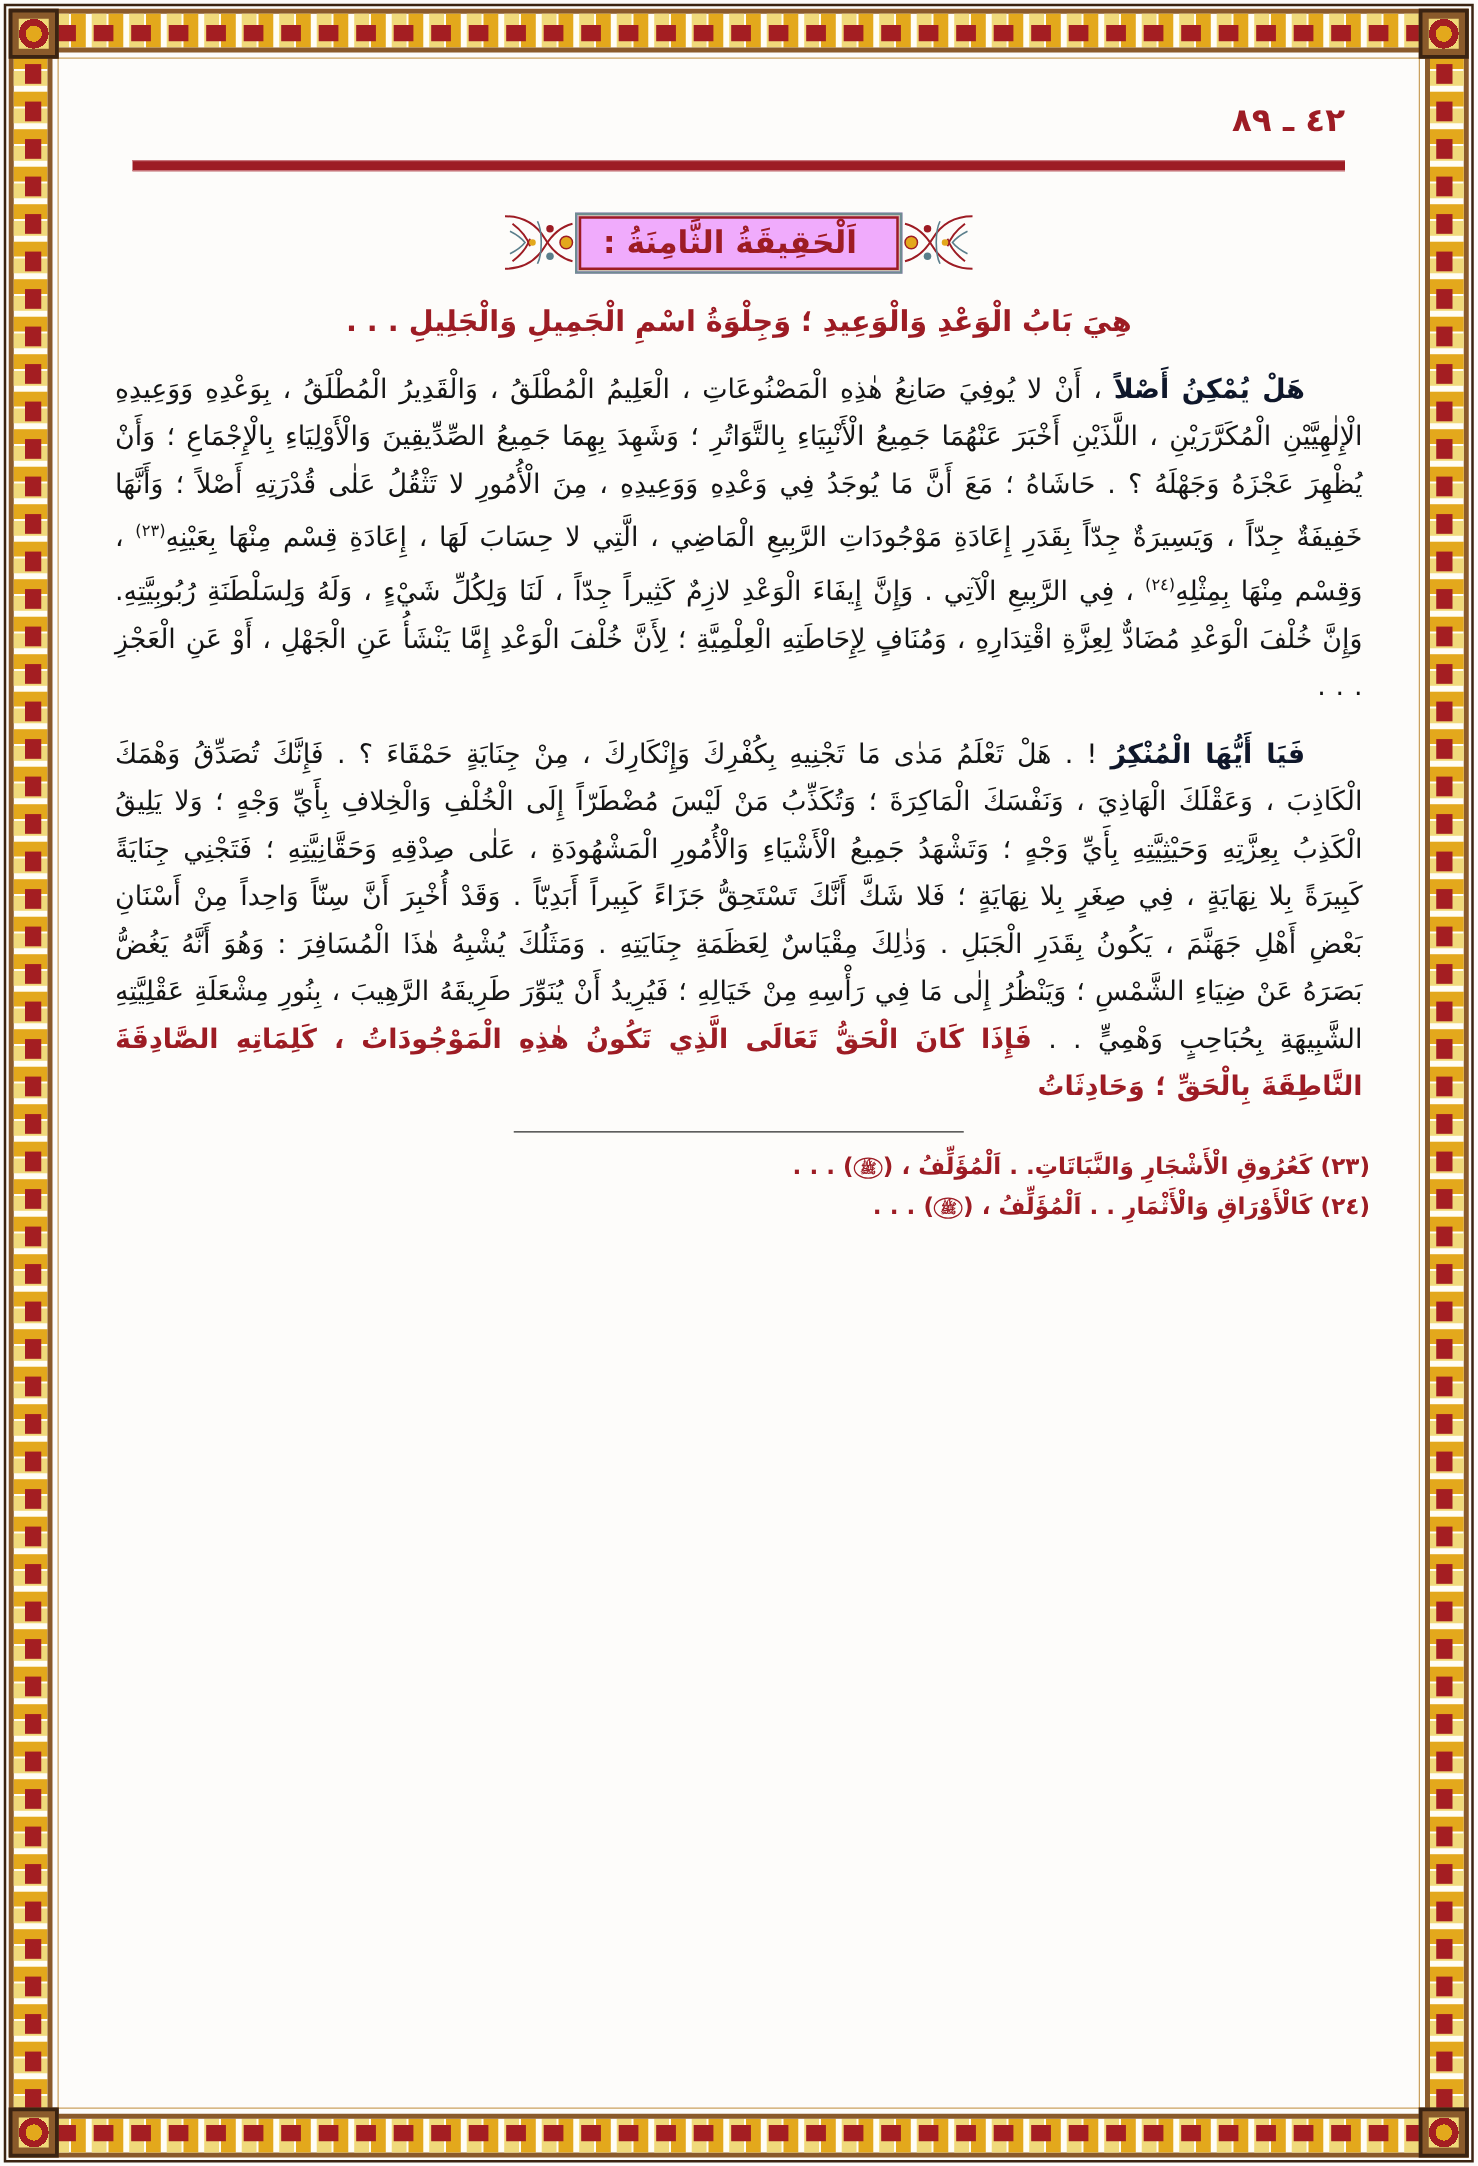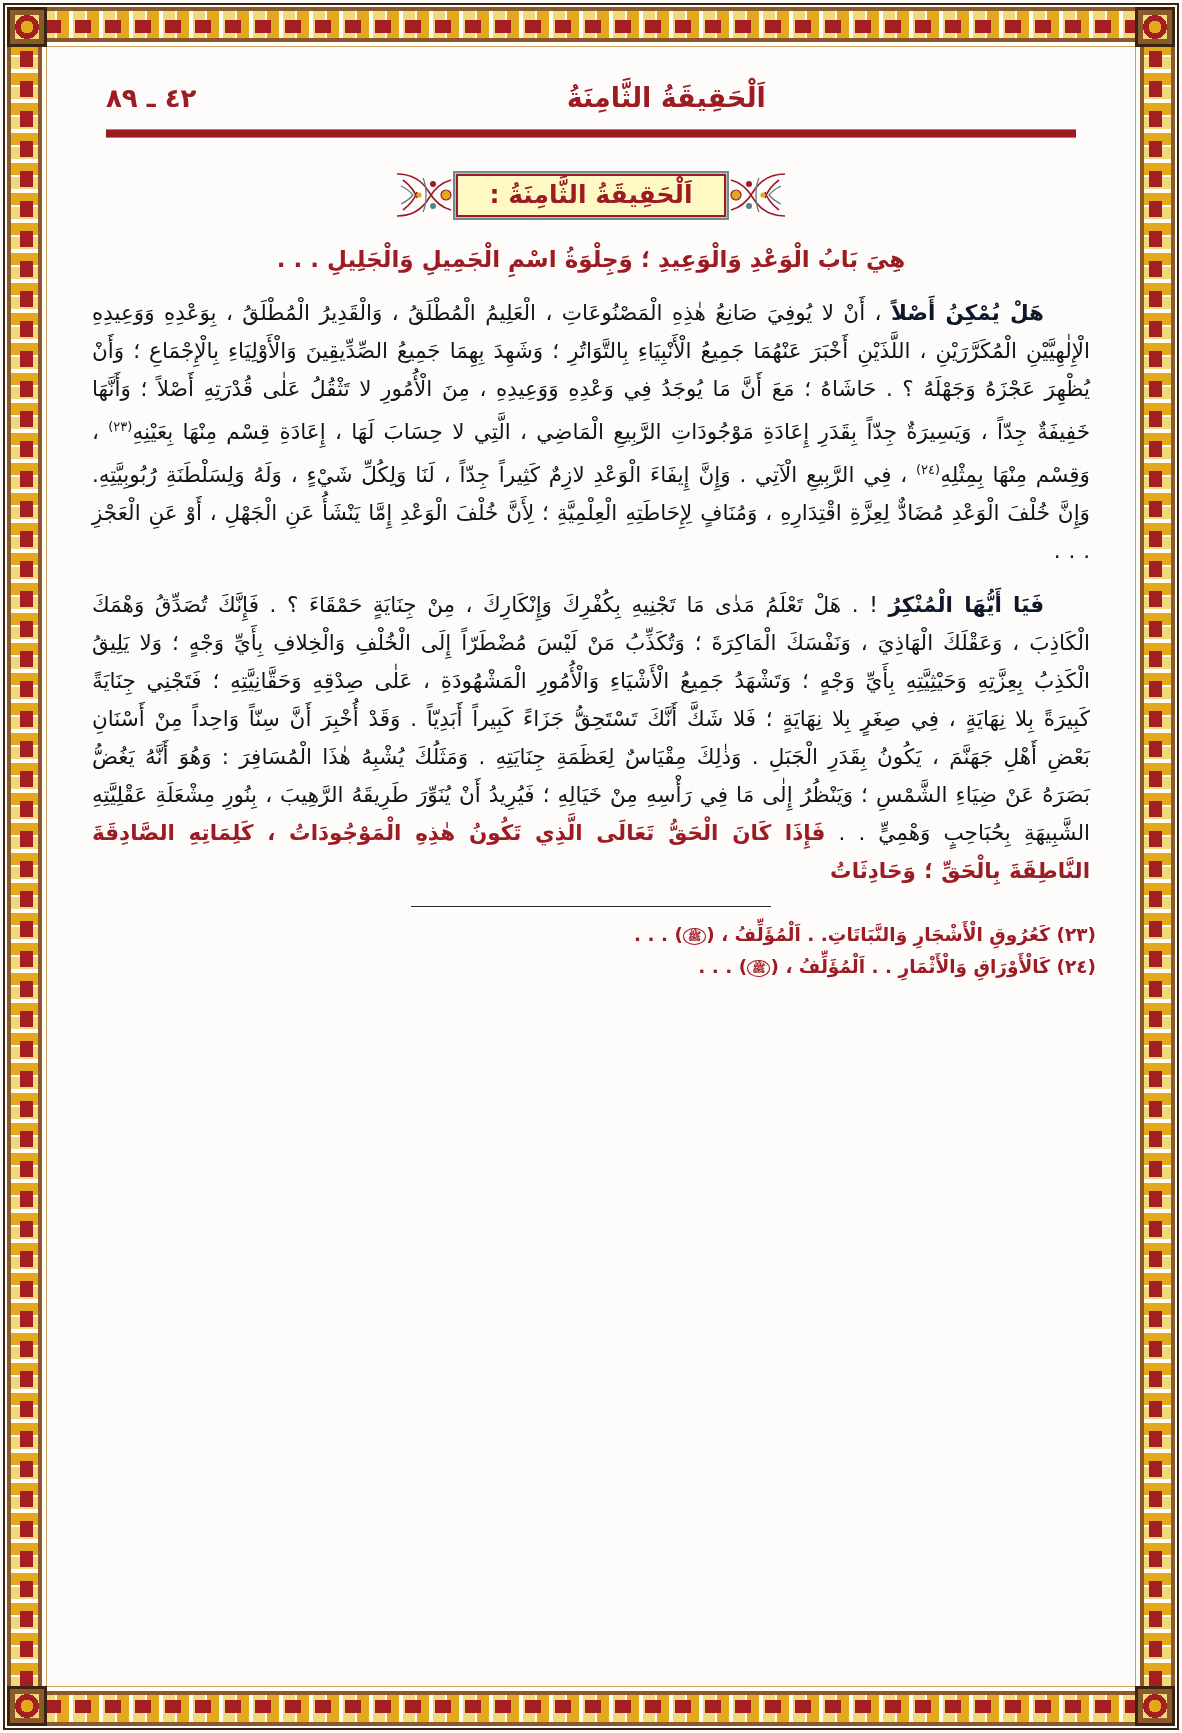--- a/index.html
+++ b/index.html
@@ -176,22 +176,22 @@
     margin-top: 30px;
   }
   .flourish {
     width: 58px; height: 54px;
     flex: none;
   }
   .cartouche {
     border: 2px solid #6f8c92;
     outline: 2px solid #9d1c24;
     outline-offset: -5px;
-    background: #fef9c3;
-    padding: 7px 34px 9px 34px;
+    background: #f0abfc;
+    padding: 7px 34px 9px 20px;
     box-shadow: inset 0 0 0 1px #c9bfae;
   }
   .cartouche-text {
     color: #9d1c24;
     font-size: 25px;
     font-weight: bold;
     white-space: nowrap;
   }
 
   
@@ -281,21 +281,20 @@
 
     <div class="corner c-tl"></div>
     <div class="corner c-tr"></div>
     <div class="corner c-bl"></div>
     <div class="corner c-br"></div>
   </div>
 
   <div class="content">
 
     <div class="header">
-      <div class="header-title">اَلْحَقِيقَةُ الثَّامِنَةُ</div>
       <div class="page-num">٤٢ ـ ٨٩</div>
     </div>
     <div class="header-rule"></div>
 
     <div class="cartouche-wrap">
       <svg class="flourish" viewBox="0 0 58 54">
         <g fill="none" stroke="#9d1c24" stroke-width="1.6">
           <path d="M56 6 C40 6 30 14 24 24 C18 34 10 40 2 42"></path>
           <path d="M56 48 C40 48 30 40 24 30 C18 20 10 14 2 12"></path>
           <path d="M50 12 C42 18 38 24 36 30"></path>

